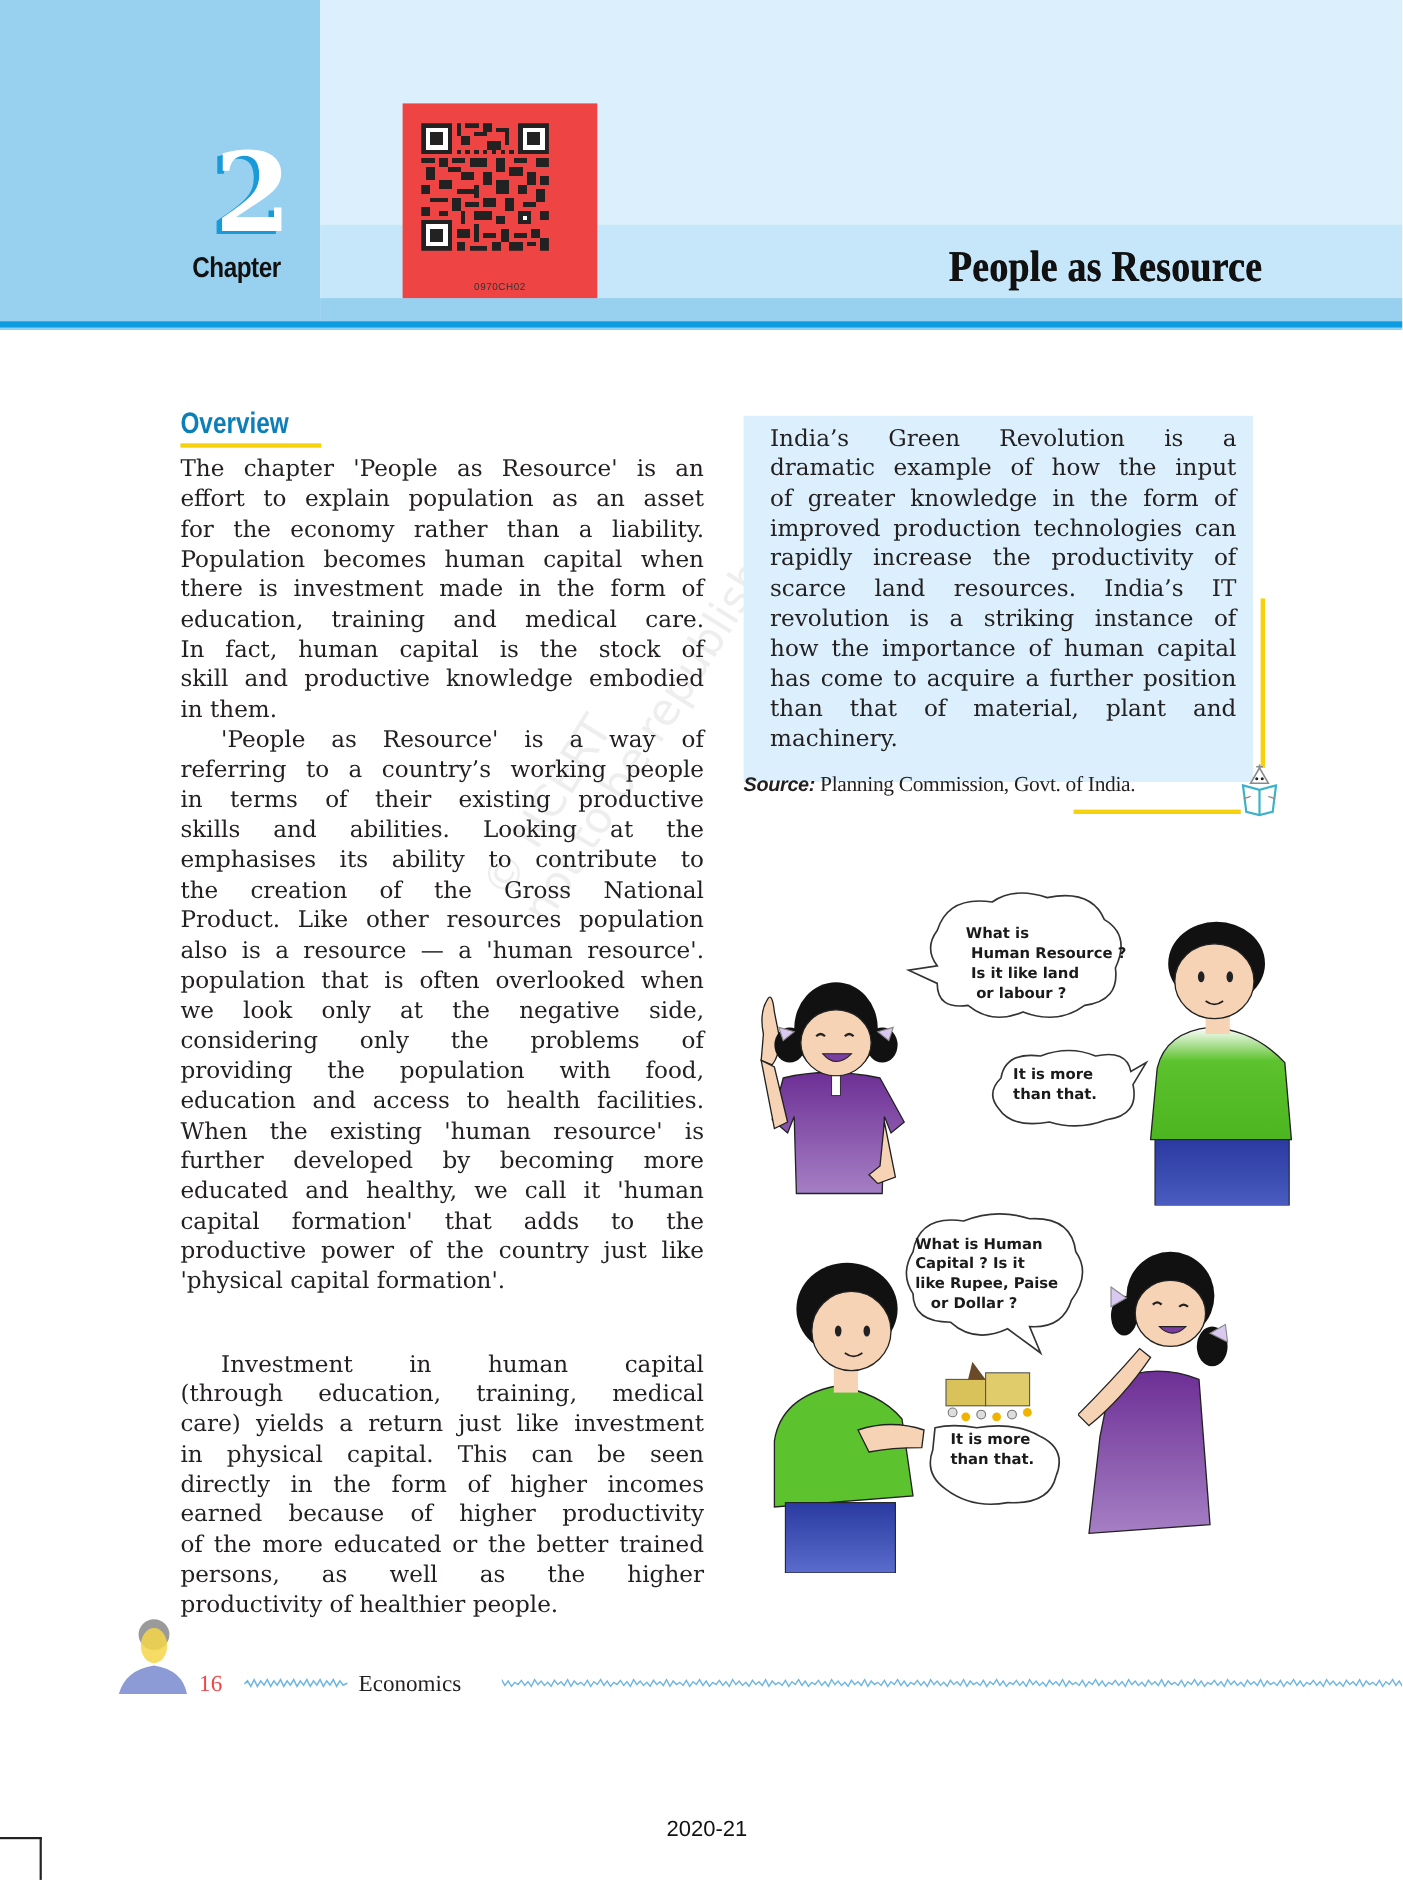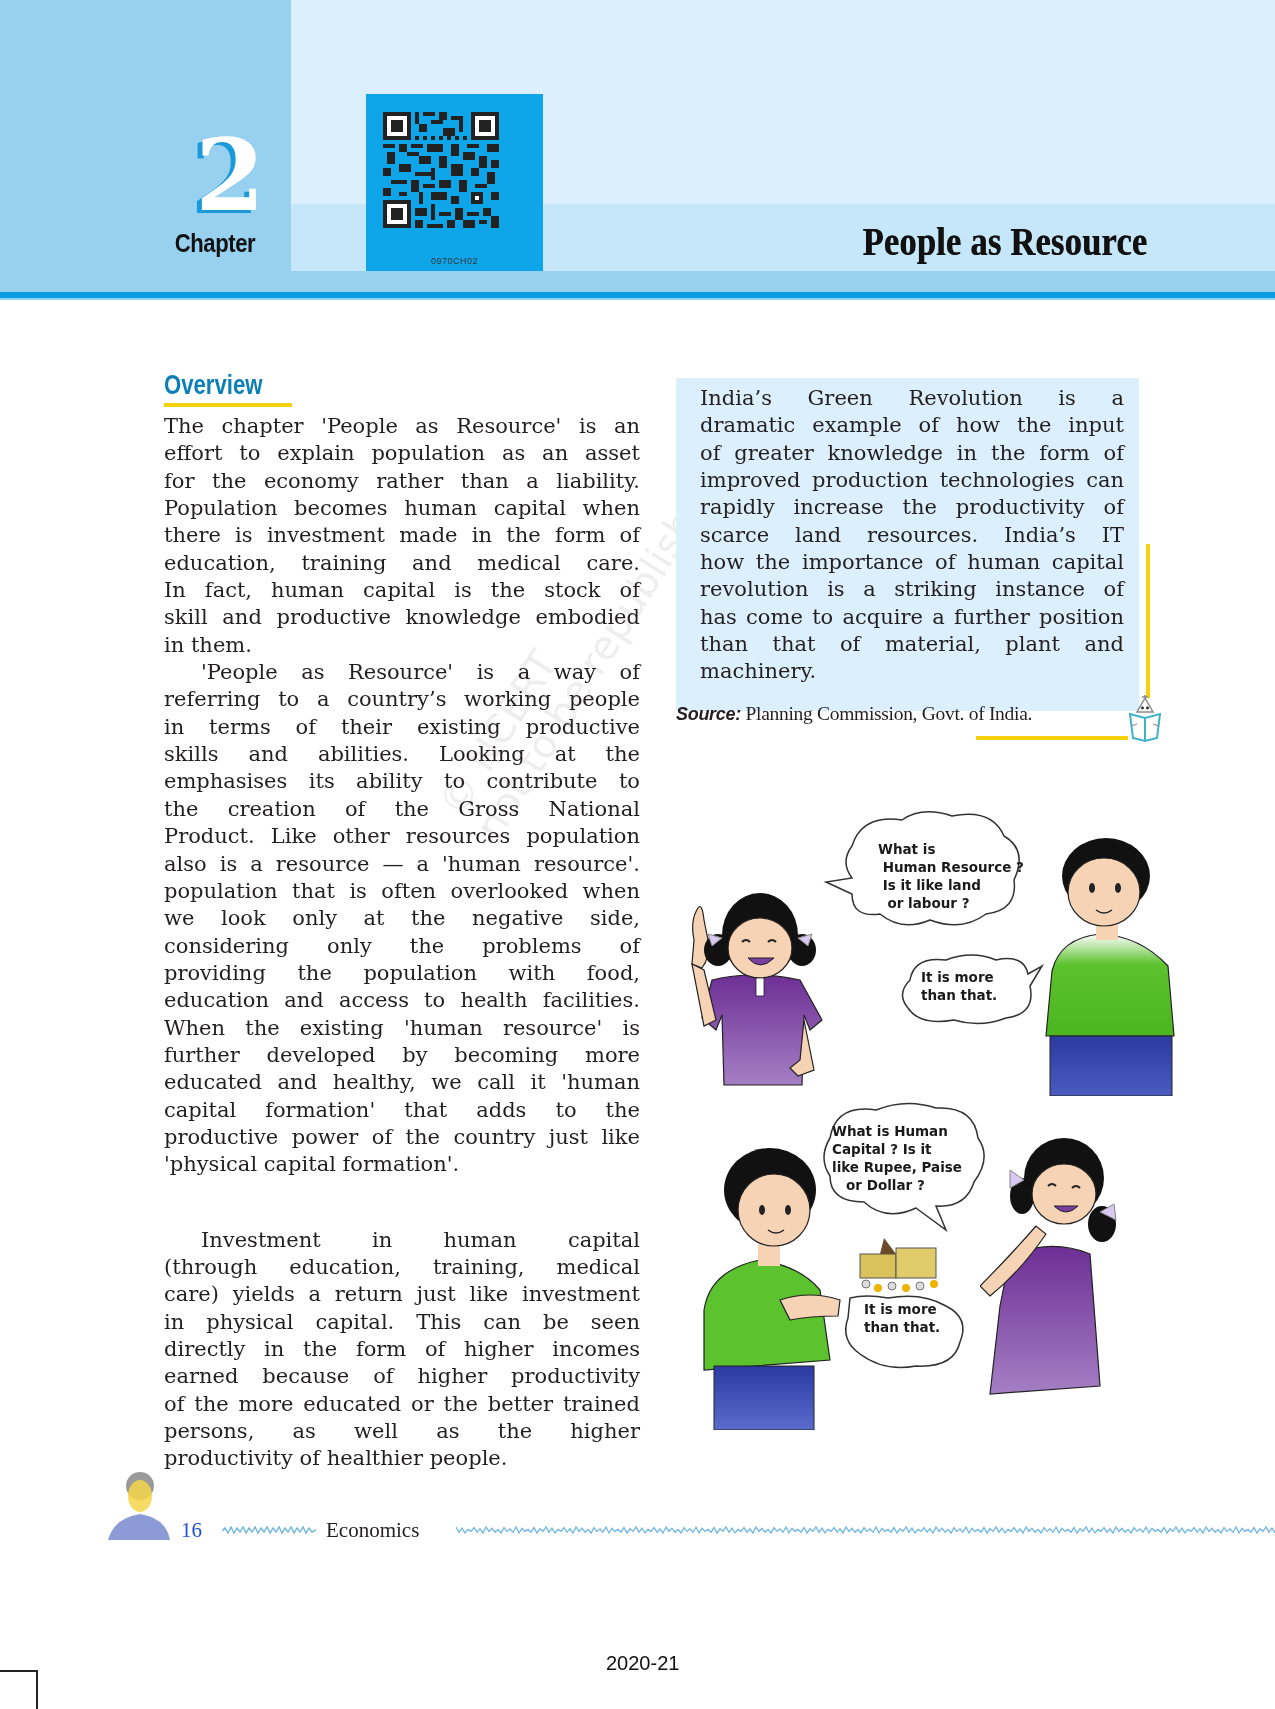--- a/index.html
+++ b/index.html
@@ -10,21 +10,21 @@
   .hdr-left { position: absolute; left: 0; top: 0; width: 291px; height: 292px; background: #98d1f0; }
   .hdr-right-top { position: absolute; left: 291px; top: 0; width: 984px; height: 204px; background: #dbeffc; }
   .hdr-right-mid { position: absolute; left: 291px; top: 204px; width: 984px; height: 68px; background: #c6e6f9; }
   .hdr-right-bot { position: absolute; left: 291px; top: 271px; width: 984px; height: 21px; background: #98d1f0; }
   .hdr-rule { position: absolute; left: 0; top: 292px; width: 1275px; height: 6px; background: #0d9ce0; }
   .hdr-rule2 { position: absolute; left: 0; top: 298px; width: 1275px; height: 2px; background: #8fd3f4; }
 
   .ch-num { position: absolute; left: 190px; top: 120px; width: 80px; text-align: center; font-family: "DejaVu Serif", serif; font-weight: bold; font-size: 100px; line-height: 110px; color: #ffffff; text-shadow: -5px 3px 0 #1a9ad9; }
   .ch-label { position: absolute; left: 150px; top: 228px; width: 130px; text-align: center; font-family: "Liberation Sans", sans-serif; font-weight: bold; font-size: 26px; color: #111; letter-spacing: -0.5px; transform: scaleX(0.85); transform-origin: center; }
 
-  .qr-box { position: absolute; left: 366px; top: 94px; width: 177px; height: 177px; background: #0ea5e9; }
+  .qr-box { position: absolute; left: 366px; top: 94px; width: 177px; height: 177px; background: #ef4444; }
   .qr-svg { position: absolute; left: 17px; top: 18px; width: 116px; height: 116px; }
   .qr-code { position: absolute; left: 0; top: 162px; width: 177px; text-align: center; font-family: "Liberation Sans", sans-serif; font-size: 9px; color: #333; letter-spacing: 0.5px; }
 
   .ch-title { position: absolute; right: 128px; top: 218px; font-family: "Liberation Serif", serif; font-weight: bold; font-size: 40px; color: #111; letter-spacing: 0.3px; transform: scaleX(0.86); transform-origin: right center; text-shadow: 0.6px 0 0 #111; }
 
   
   .overview-h { position: absolute; left: 164px; top: 370px; font-family: "Liberation Sans", sans-serif; font-weight: bold; font-size: 27px; color: #0c7fb8; transform: scaleX(0.82); transform-origin: left center; }
   .overview-ul { position: absolute; left: 164px; top: 403px; width: 128px; height: 4px; background: #f5d20c; }
 
   .body-col { position: absolute; left: 164px; top: 413px; width: 476px; font-family: "DejaVu Serif", serif; font-size: 21px; line-height: 27.35px; text-align: justify; text-align-last: auto; color: #231f20; }
@@ -45,21 +45,21 @@
   .source b { font-family: "Liberation Sans", sans-serif; font-style: italic; font-weight: bold; font-size: 18px; }
 
   .reader-icon { position: absolute; left: 1126px; top: 694px; width: 38px; height: 50px; }
 
   
   .illus { position: absolute; }
   .bubble-text { position: absolute; font-family: "DejaVu Sans", sans-serif; font-weight: bold; font-size: 13.5px; line-height: 18px; color: #1a1a1a; text-align: left; white-space: pre; }
 
   
   .footer-person { position: absolute; left: 100px; top: 1468px; width: 72px; height: 72px; }
-  .page-num { position: absolute; left: 181px; top: 1518px; font-family: "Liberation Serif", serif; font-size: 21px; color: #1d4ed8; }
+  .page-num { position: absolute; left: 181px; top: 1518px; font-family: "Liberation Serif", serif; font-size: 21px; color: #ef4444; }
   .book-name { position: absolute; left: 326px; top: 1518px; font-family: "Liberation Serif", serif; font-size: 21px; color: #231f20; }
   .squiggle1 { position: absolute; left: 222px; top: 1524px; width: 94px; height: 12px; }
   .squiggle2 { position: absolute; left: 456px; top: 1524px; width: 819px; height: 12px; }
 
   .year { position: absolute; left: 606px; top: 1652px; font-family: "Liberation Sans", sans-serif; font-size: 20px; color: #111; }
   .crop-mark { position: absolute; left: 0; top: 1670px; width: 38px; height: 39px; border-top: 2px solid #222; border-right: 2px solid #222; box-sizing: border-box; }
 
   
   .wm { position: absolute; left: 430px; top: 800px; transform: rotate(-58deg); transform-origin: left top; font-family: "DejaVu Sans", sans-serif; font-size: 40px; line-height: 44px; color: rgba(160,160,160,0.18); white-space: pre; pointer-events: none; }
 </style>
@@ -212,22 +212,22 @@
   </div>
 
 <div class="box"></div>
 <div class="box-text" id="box-text">
     <span class="line">India’s Green Revolution is a</span>
     <span class="line">dramatic example of how the input</span>
     <span class="line">of greater knowledge in the form of</span>
     <span class="line">improved production technologies can</span>
     <span class="line">rapidly increase the productivity of</span>
     <span class="line">scarce land resources. India’s IT</span>
+    <span class="line">revolution is a striking instance of</span>
     <span class="line">how the importance of human capital</span>
-    <span class="line">revolution is a striking instance of</span>
     <span class="line">has come to acquire a further position</span>
     <span class="line">than that of material, plant and</span>
     <span class="line last">machinery.</span>
   </div>
 <div class="yellow-v"></div>
 <div class="yellow-h"></div>
 
 <div class="source"><b>Source:</b><span> Planning Commission, Govt. of India.</span></div>
 
 <svg class="reader-icon" viewBox="0 0 38 50">

